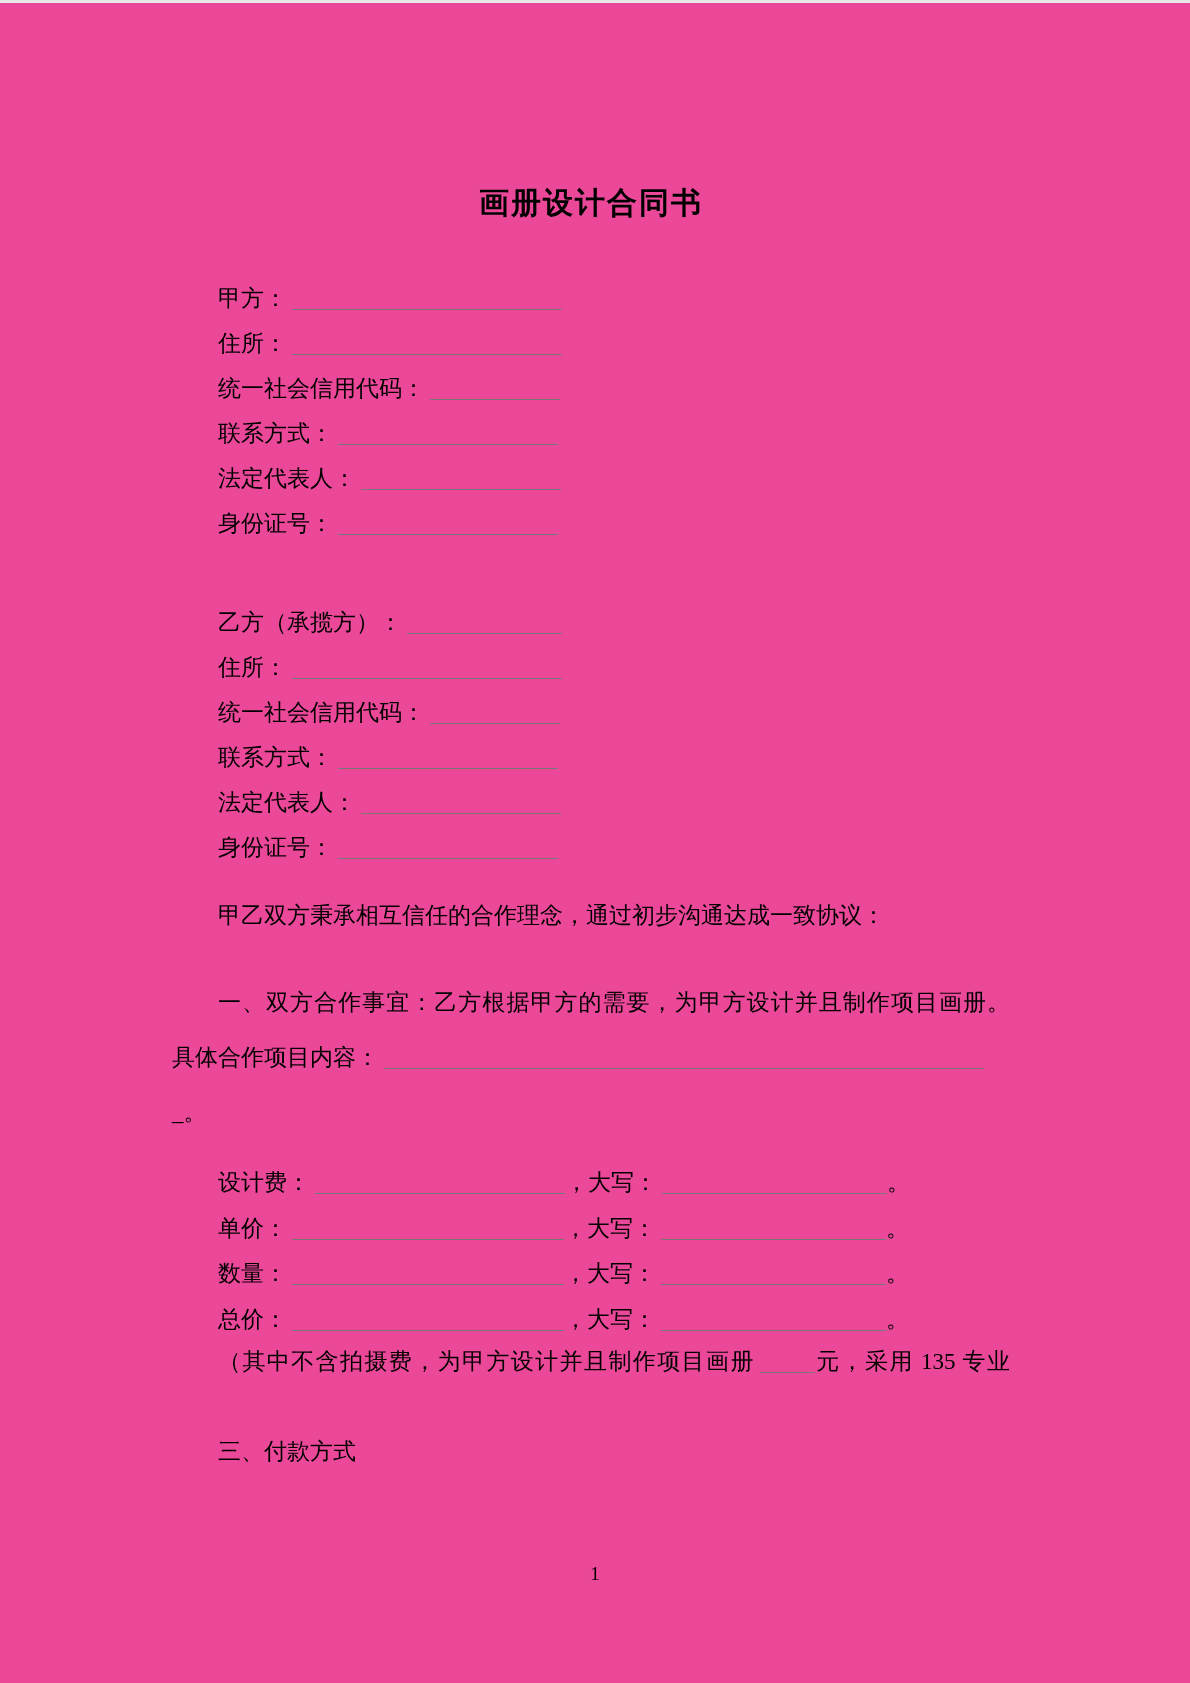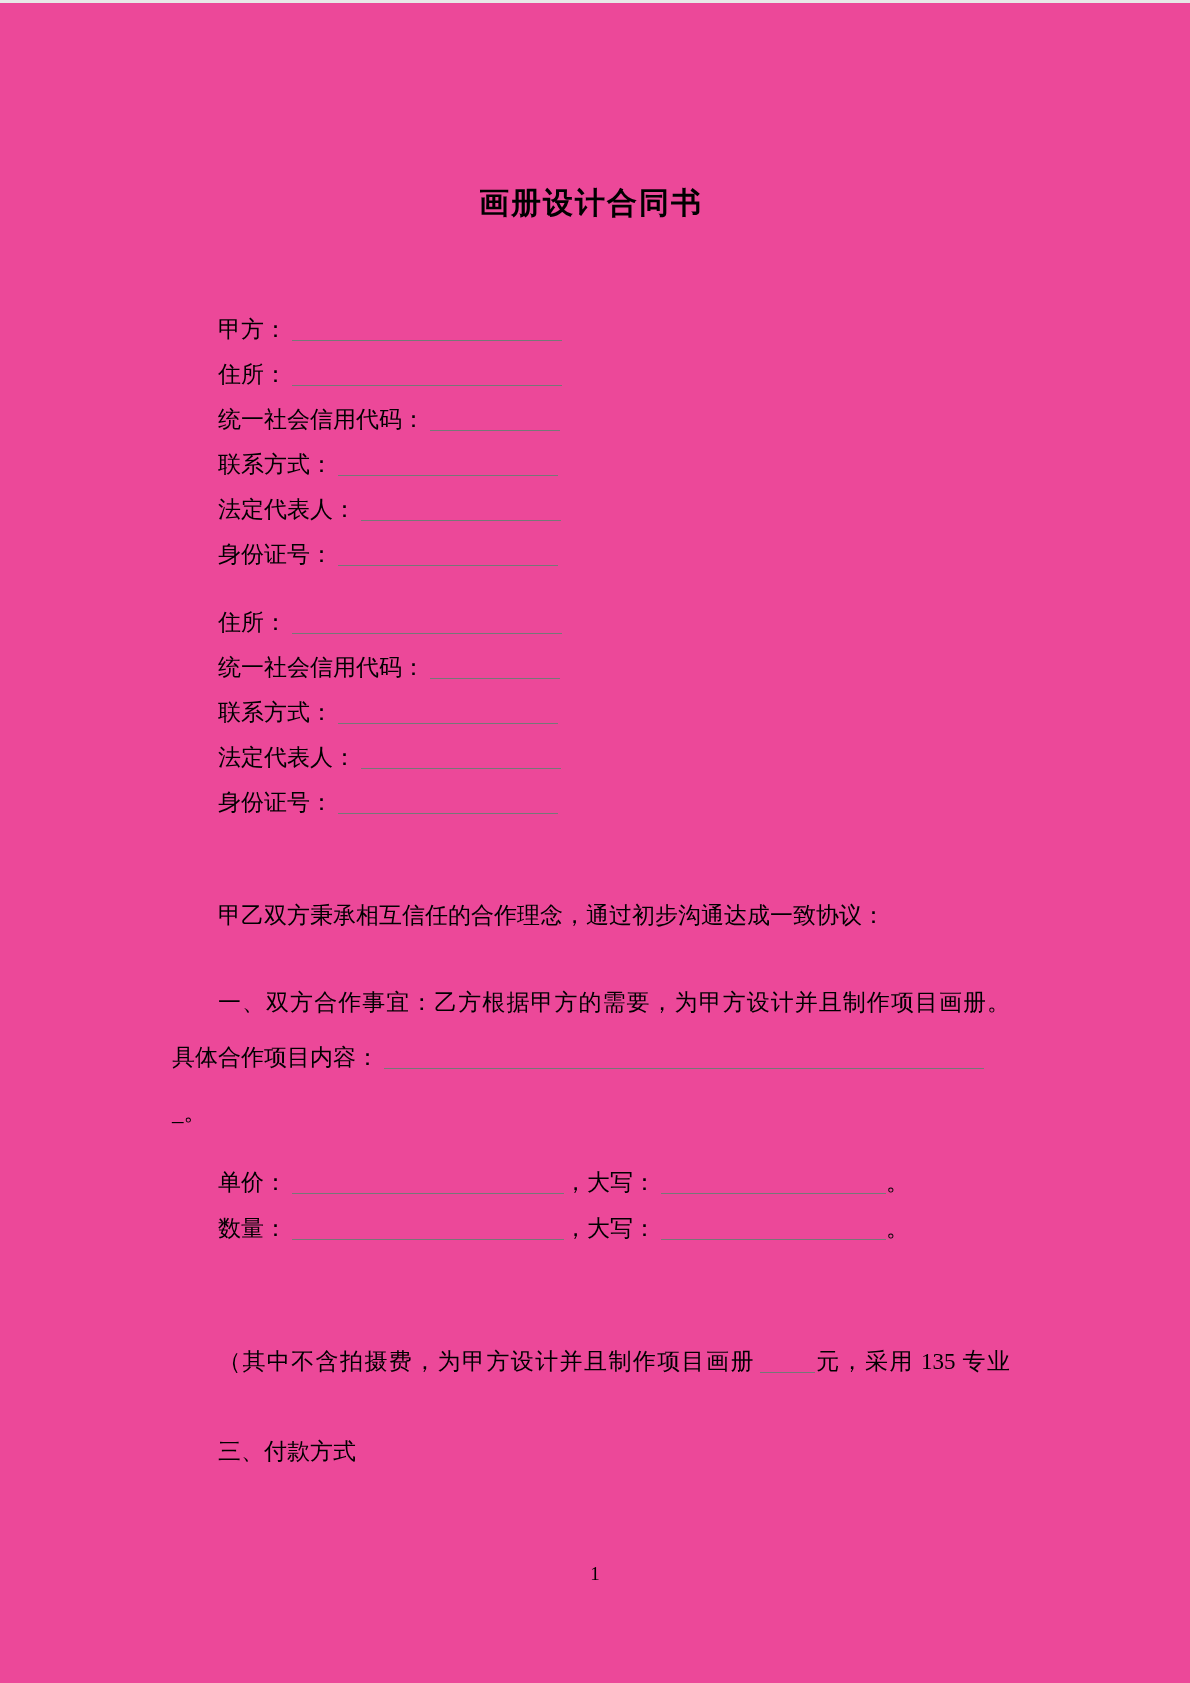--- a/index.html
+++ b/index.html
@@ -36,21 +36,21 @@
     text-align:center;font-size:19px;line-height:30px;
   }
 </style>
 </head>
 <body>
 
 <div class="page">
 
   <div class="content-abs title">画册设计合同书</div>
 
-  <div class="content-abs" style="top:304px">
+  <div class="content-abs" style="top:273px">
     <div class="field-row">
       <span>甲方：</span><span class="blank b270"></span>
     </div>
     <div class="field-row">
       <span>住所：</span><span class="blank b270"></span>
     </div>
     <div class="field-row">
       <span>统一社会信用代码：</span><span class="blank b130"></span>
     </div>
     <div class="field-row">
@@ -58,20 +58,23 @@
     </div>
     <div class="field-row">
       <span>法定代表人：</span><span class="blank b200"></span>
     </div>
     <div class="field-row">
       <span>身份证号：</span><span class="blank b220"></span>
     </div>
   </div>
 
   <div class="content-abs" style="top:597px">
+    <div class="field-row">
+      <span>乙方（承揽方）：</span><span class="blank b155"></span>
+    </div>
     <div class="field-row">
       <span>住所：</span><span class="blank b270"></span>
     </div>
     <div class="field-row">
       <span>统一社会信用代码：</span><span class="blank b130"></span>
     </div>
     <div class="field-row">
       <span>联系方式：</span><span class="blank b220"></span>
     </div>
     <div class="field-row">
@@ -88,24 +91,30 @@
       <span>具体合作项目内容：</span><span class="blank b600"></span>
     </div>
     <div class="sec1-line">_。</div>
   </div>
 
   <div class="content-abs para-line indent" style="top:890px;line-height:46px">甲乙双方秉承相互信任的合作理念，通过初步沟通达成一致协议：</div>
 
 
   <div class="content-abs" style="top:1157px">
     <div class="fee-row">
+      <span>设计费：</span><span class="blank b250"></span><span>，大写：</span><span class="blank b225"></span><span>。</span>
+    </div>
+    <div class="fee-row">
       <span>单价：</span><span class="blank b272"></span><span>，大写：</span><span class="blank b225"></span><span>。</span>
     </div>
     <div class="fee-row">
       <span>数量：</span><span class="blank b272"></span><span>，大写：</span><span class="blank b225"></span><span>。</span>
+    </div>
+    <div class="fee-row">
+      <span>总价：</span><span class="blank b272"></span><span>，大写：</span><span class="blank b225"></span><span>。</span>
     </div>
   </div>
 
   <div class="content-abs" style="top:1336px">
     <div class="para-line indent jst">
       <span>（其中不含拍摄费，为甲方设计并且制作项目画册</span><span class="blank b55"></span><span>元，采用 135 专业</span>
     </div>
   </div>
 
   <div class="content-abs para-line indent" style="top:1426px">三、付款方式</div>

